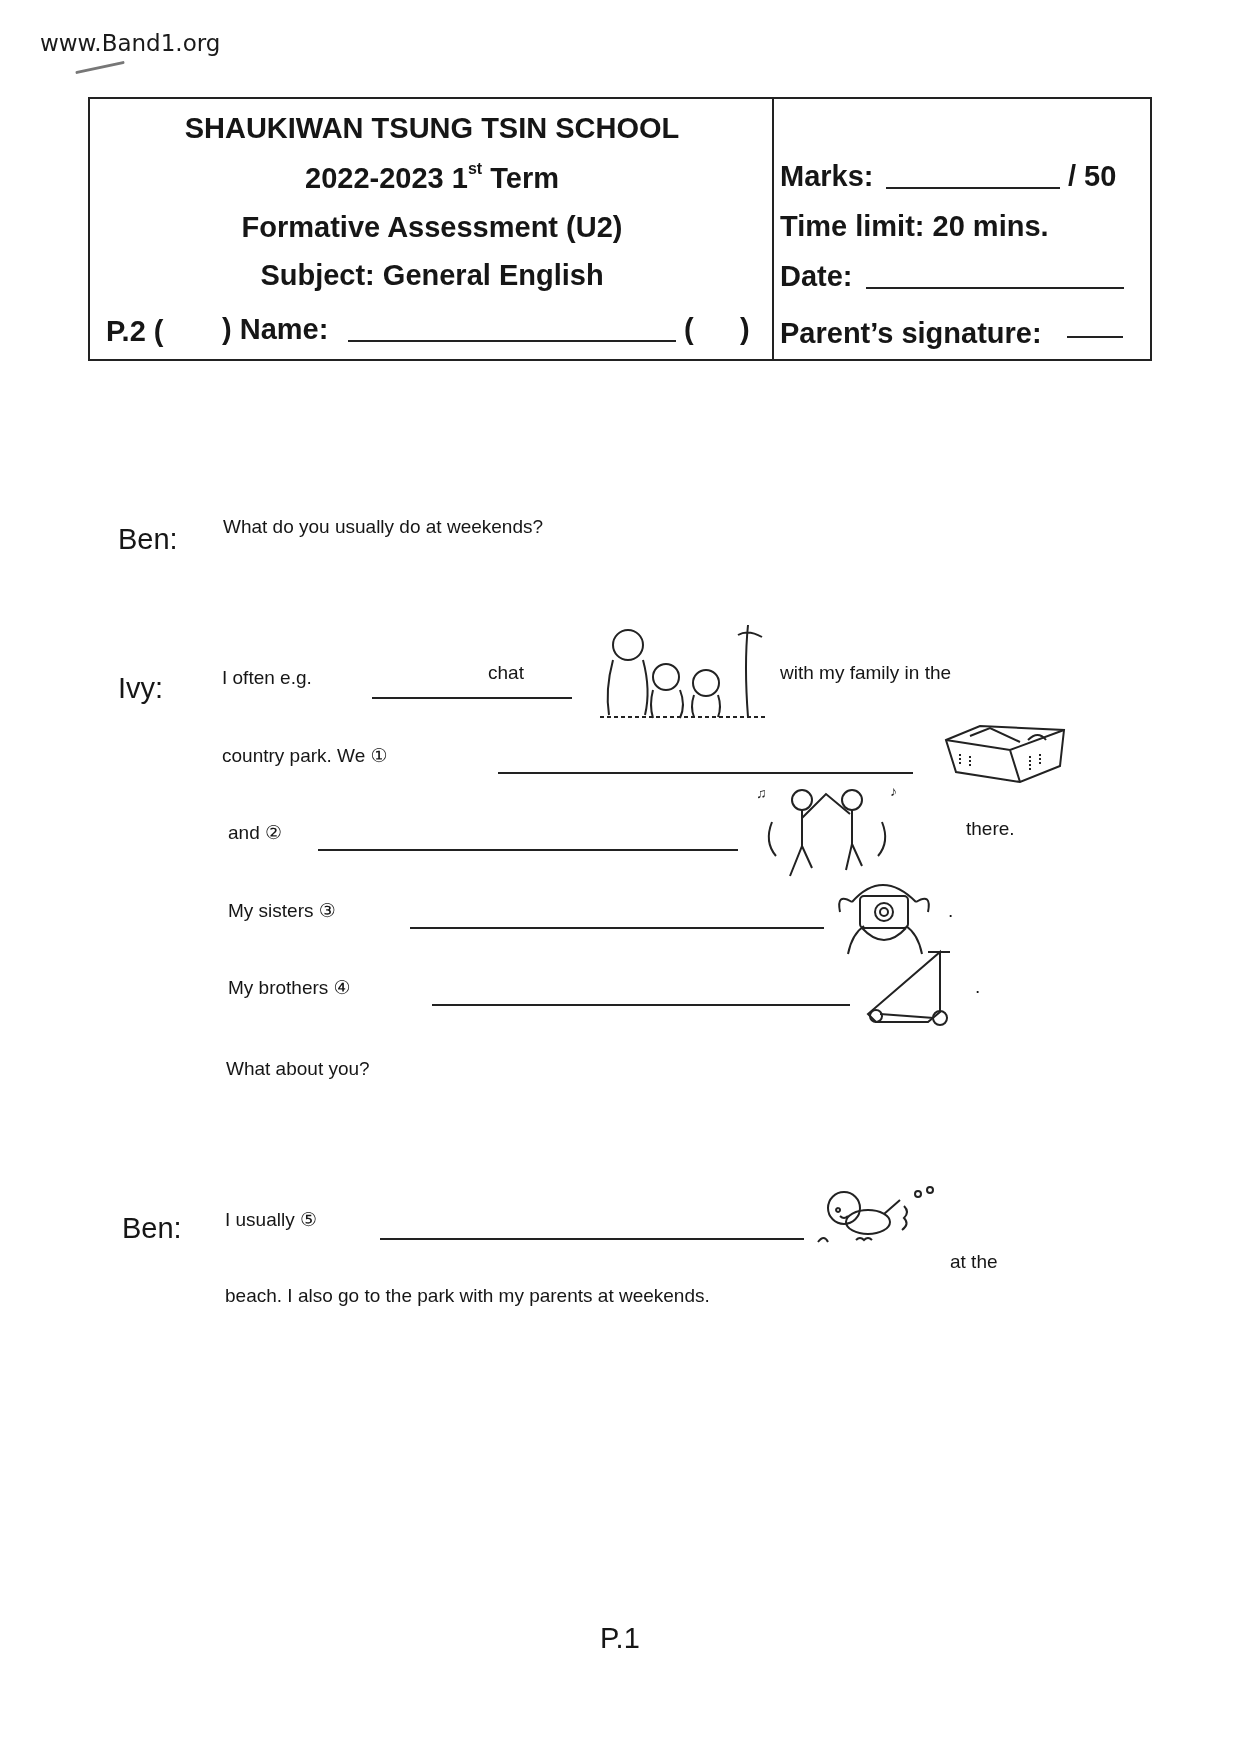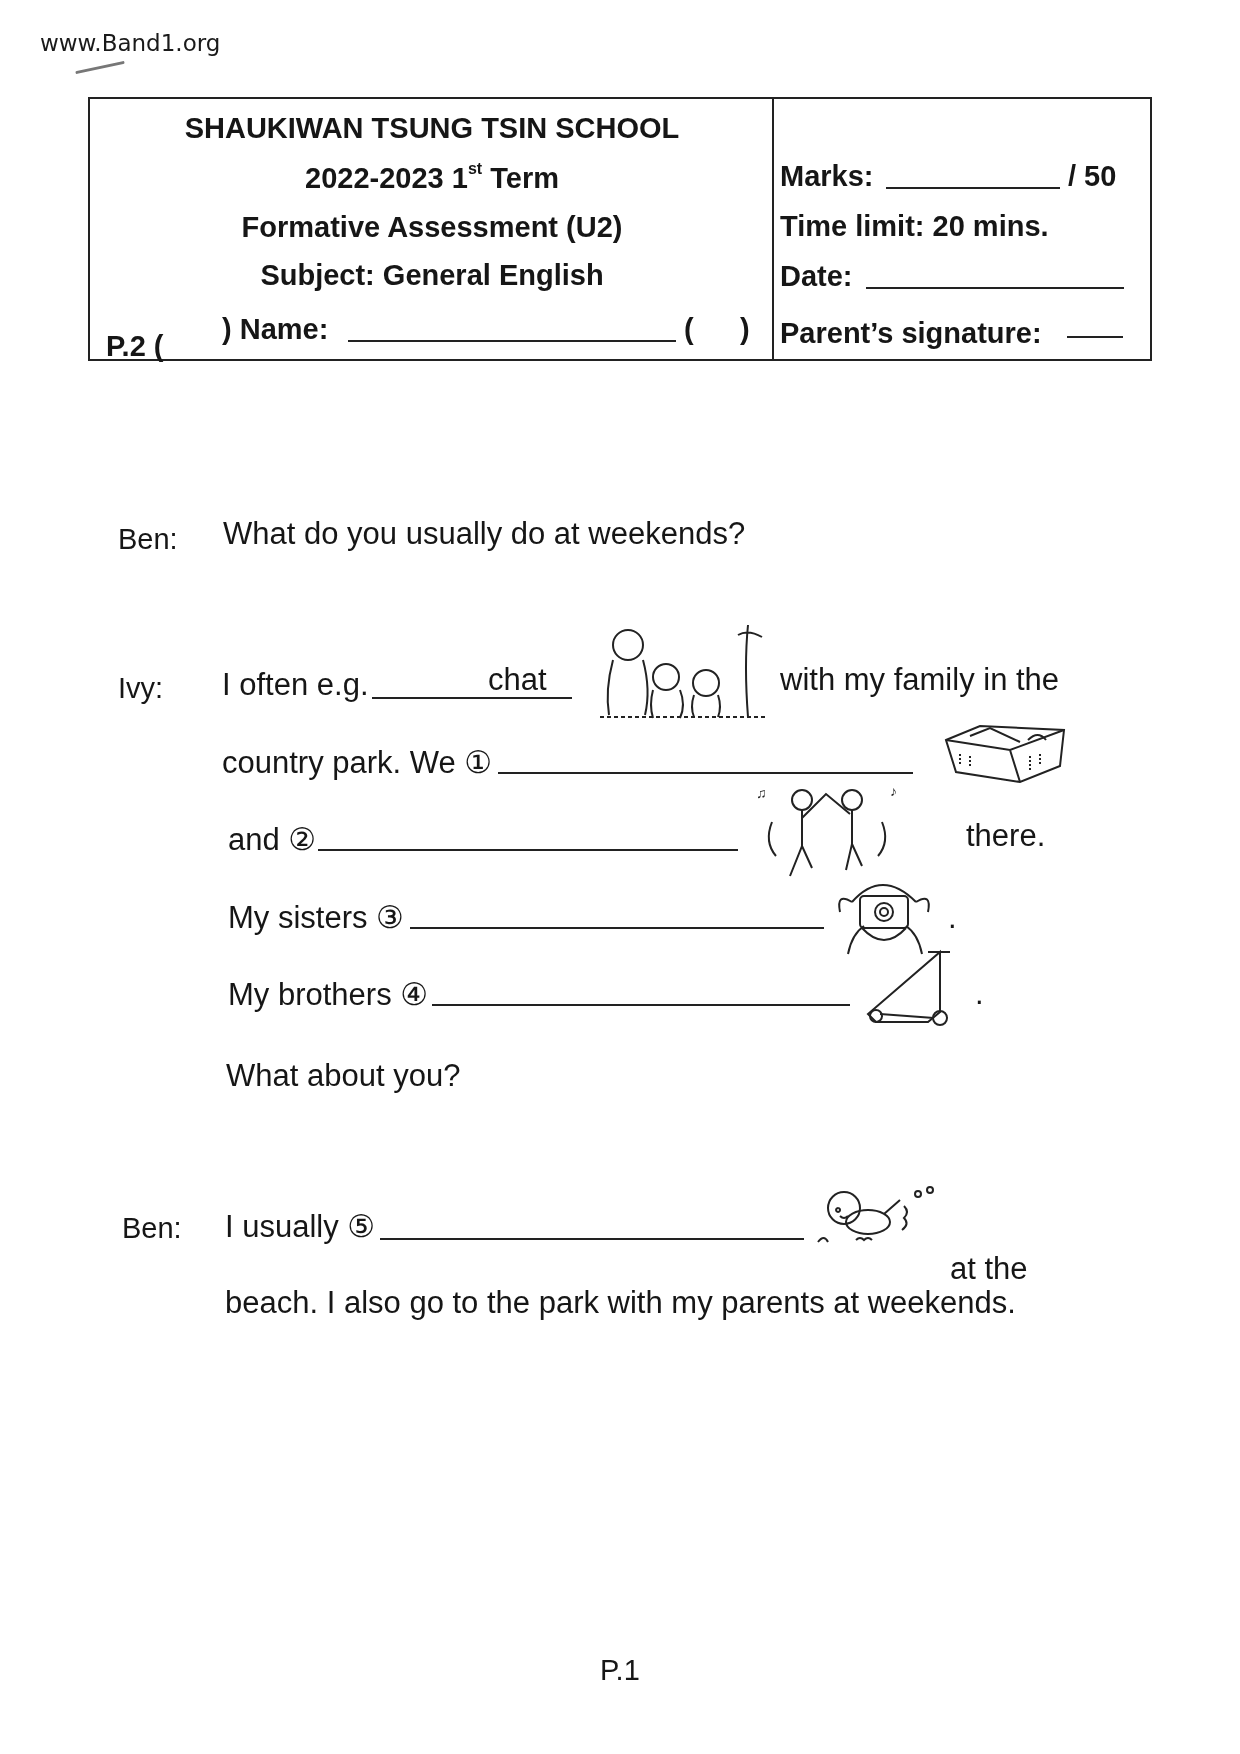--- a/index.html
+++ b/index.html
@@ -12,41 +12,41 @@
   .header-box { left:88px; top:97px; width:1064px; height:264px; border:2px solid #222; box-sizing:border-box; }
   .header-divider { left:772px; top:97px; width:2px; height:264px; background:#222; }
   .hb { font-weight:bold; font-size:29px; }
   .center { text-align:center; width:680px; left:92px; }
   sup { font-size:16px; vertical-align:top; position:relative; top:-2px; }
 
   .qtitle { left:118px; top:386px; width:1000px; font-weight:bold; font-size:30px; letter-spacing:0.3px; line-height:40px; }
   .qtitle .line1 { display:flex; justify-content:space-between; }
   .qtitle .line2 { padding-left:38px; }
 
-  .t { font-size:31px; }
+  .t { font-size:19px; }
   .speaker { font-size:29px; }
   .answer-line { position:absolute; border-bottom:2px solid #222; height:0; }
   .pic { position:absolute; }
-  .pageno { left:600px; top:1622px; font-size:29px;margin-top:32px; }
+  .pageno { left:600px; top:1622px; font-size:29px; }
 </style>
 </head>
 <body>
 
 <div class="abs wm">www.Band1.org</div>
 <div class="abs scratch"></div>
 
 <div class="abs header-box"></div>
 <div class="abs header-divider"></div>
 
 <div class="abs hb center" style="top:112px;">SHAUKIWAN TSUNG TSIN SCHOOL</div>
 <div class="abs hb center" style="top:162px;"><span>2022-2023 1</span><sup>st</sup><span> Term</span></div>
 <div class="abs hb center" style="top:211px;">Formative Assessment (U2)</div>
 <div class="abs hb center" style="top:259px;">Subject: General English</div>
 
-<div class="abs hb" style="left:106px; top:330px;">P.2 (</div>
+<div class="abs hb" style="left:106px; top:315px;">P.2 (</div>
 <div class="abs hb" style="left:222px; top:313px;">) Name:</div>
 <div class="answer-line" style="left:348px; top:340px; width:328px;"></div>
 <div class="abs hb" style="left:684px; top:313px;">(</div>
 <div class="abs hb" style="left:740px; top:313px;">)</div>
 
 <div class="abs hb" style="left:780px; top:160px;">Marks:</div>
 <div class="answer-line" style="left:886px; top:187px; width:174px;"></div>
 <div class="abs hb" style="left:1068px; top:160px;">/ 50</div>
 <div class="abs hb" style="left:780px; top:210px;">Time limit: 20 mins.</div>
 <div class="abs hb" style="left:780px; top:260px;">Date:</div>

